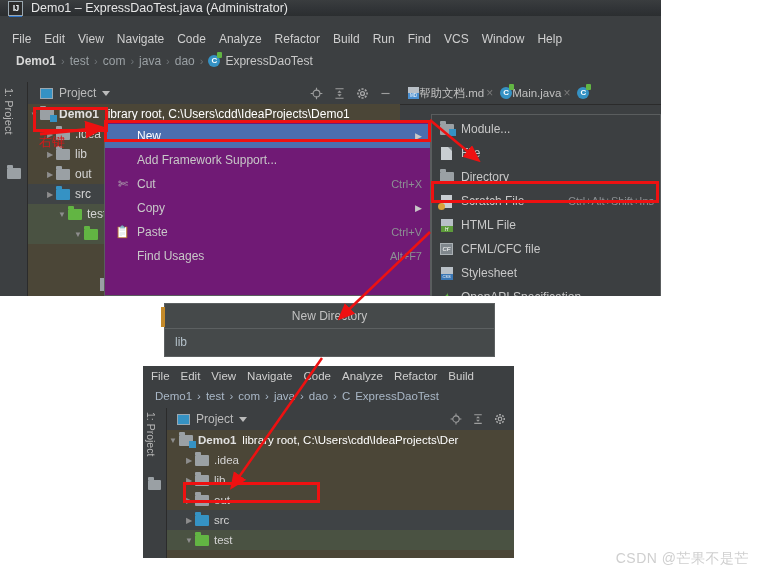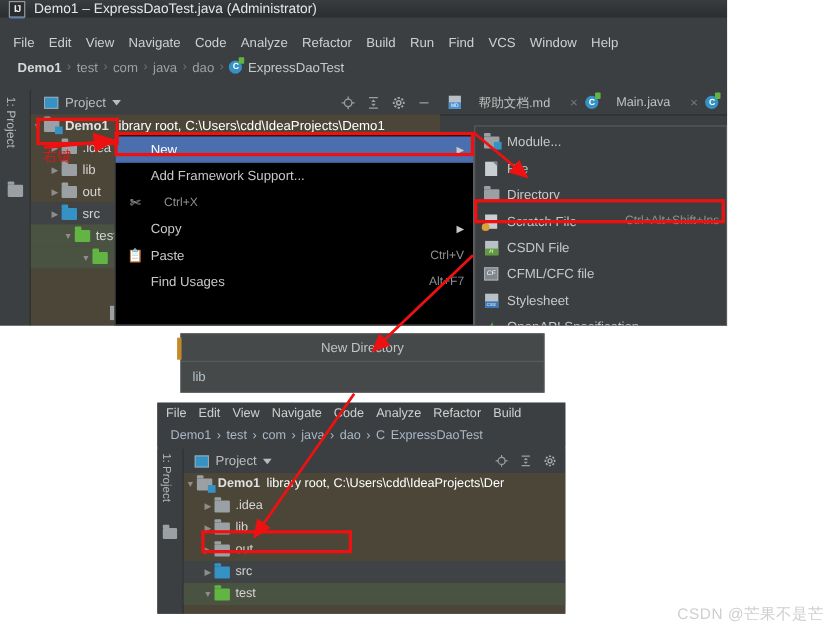--- a/index.html
+++ b/index.html
@@ -67,21 +67,21 @@
   }
   .tw-caret { margin-left: 6px; width:0;height:0;border-left:4px solid transparent;border-right:4px solid transparent;border-top:5px solid #bbb; }
   .tw-actions { margin-left: auto; display:flex; align-items:center; gap:10px; padding-right: 8px;}
   .ic { opacity: .8; }
 
   .editor-tabs {
     position: absolute; left: 400px; top: 82px; width: 261px; height: 23px;
     background: #3c3f41; display: flex; align-items: center; gap: 7px; padding-left: 8px;
     font-size: 11.5px; color: #c0c0c0; border-bottom: 1px solid #2b2b2b;
   }
-  .etab { display:flex; align-items:center; gap:16px; white-space: nowrap; }
+  .etab { display:flex; align-items:center; gap:0; white-space: nowrap; }
   .etab .x { color: #7a7a7a; font-size: 12px; margin-left: 2px;}
   .md-ic { width: 11px; height: 12px; background:#b9c0c7; position: relative; }
   .md-ic::after{content:'MD';position:absolute;left:0;bottom:0;width:11px;height:6px;background:#4a8fd0;color:#fff;font-size:4.5px;text-align:center;line-height:6px;}
   .java-ic{width:12px;height:12px;border-radius:50%;background:#3592c4;color:#fff;font-size:8px;font-weight:bold;text-align:center;line-height:12px;position:relative;}
   .java-ic::after{content:'';position:absolute;right:-2px;top:-3px;width:5px;height:6px;background:#62b543;border-radius:1px;}
 
   
   .left-strip {
     position: absolute; left: 0; top: 82px; width: 28px; height: 214px; background: #3c3f41;
     border-right: 1px solid #2b2b2b;
@@ -110,21 +110,21 @@
   .f-green{ background:#62b543; } .f-green::before{background:#62b543;}
   .f-proj { background:#9aa0a4; } .f-proj::before{background:#9aa0a4;}
   .f-proj::after{content:'';position:absolute;right:-3px;bottom:-2px;width:7px;height:7px;background:#3592c4;}
   .tname { color:#d4d4d4; }
   .tname.b { font-weight: bold; color: #e0e0e0;}
   .tmeta { color:#ffffff; margin-left:6px; }
 
   
   .ctxmenu {
     position: absolute; left: 104px; top: 120px; width: 327px;
-    background: #000000; border: 1px solid #5a5d5e; z-index: 30;
+    background: #701a75; border: 1px solid #5a5d5e; z-index: 30;
     font-size: 12px; color: #c8c8c8; padding: 3px 0;
   }
   .mi { height: 24px; display: flex; align-items: center; padding: 0 8px 0 10px; position: relative; }
   .mi.sel { background: #4b6eaf; color: #ffffff; }
   .mi .mic { width: 16px; margin-right: 6px; text-align: center; font-size: 12px; color:#b5b5b5; }
   .mi .lbl { flex: 1; white-space: nowrap;}
   .mi .acc { color: #8c9093; font-size: 11px; margin-left: 12px; }
   .mi .sub { color: #c8c8c8; font-size: 9px; margin-left: 8px; }
 
   
@@ -346,20 +346,21 @@
         <span class="mic"></span>
         <span class="lbl">New</span>
         <span class="sub">▶</span>
       </div>
       <div class="mi">
         <span class="mic"></span>
         <span class="lbl">Add Framework Support...</span>
       </div>
       <div class="mi">
         <span class="mic">✄</span>
+        <span class="lbl">Cut</span>
         <span class="acc">Ctrl+X</span>
       </div>
       <div class="mi">
         <span class="mic"></span>
         <span class="lbl">Copy</span>
         <span class="sub">▶</span>
       </div>
       <div class="mi">
         <span class="mic">📋</span>
         <span class="lbl">Paste</span>
@@ -399,21 +400,21 @@
         <span class="sic">
             <i class="ic-scratch"></i>
           </span>
         <span class="slbl">Scratch File</span>
         <span class="sacc">Ctrl+Alt+Shift+Ins</span>
       </div>
       <div class="smi">
         <span class="sic">
             <i class="ic-html"></i>
           </span>
-        <span class="slbl">CSDN File</span>
+        <span class="slbl">HTML File</span>
       </div>
       <div class="smi">
         <span class="sic">
             <i class="ic-cf">CF</i>
           </span>
         <span class="slbl">CFML/CFC file</span>
       </div>
       <div class="smi">
         <span class="sic">
             <i class="ic-css"></i>

